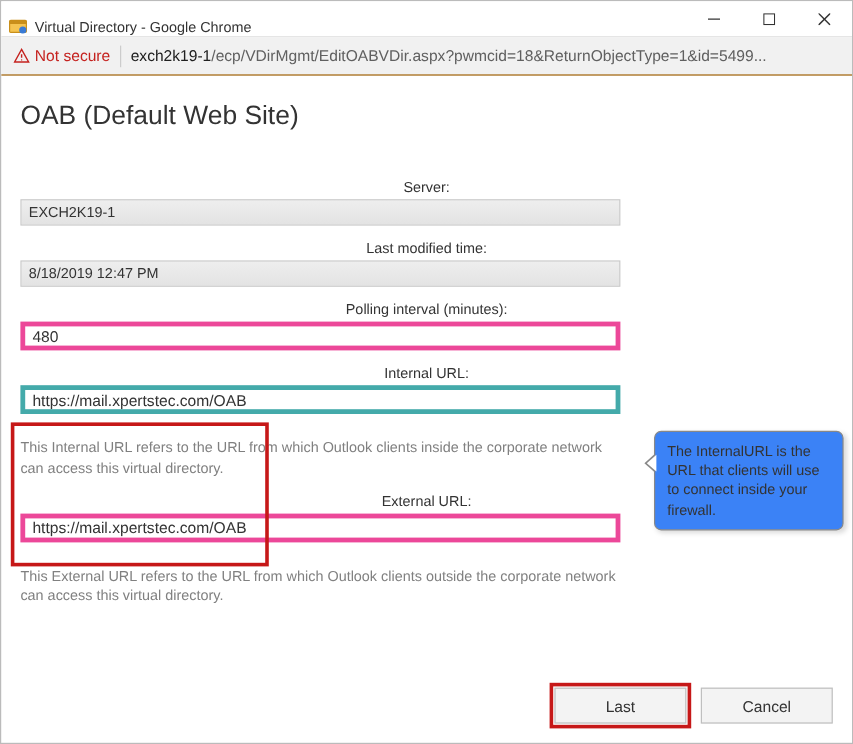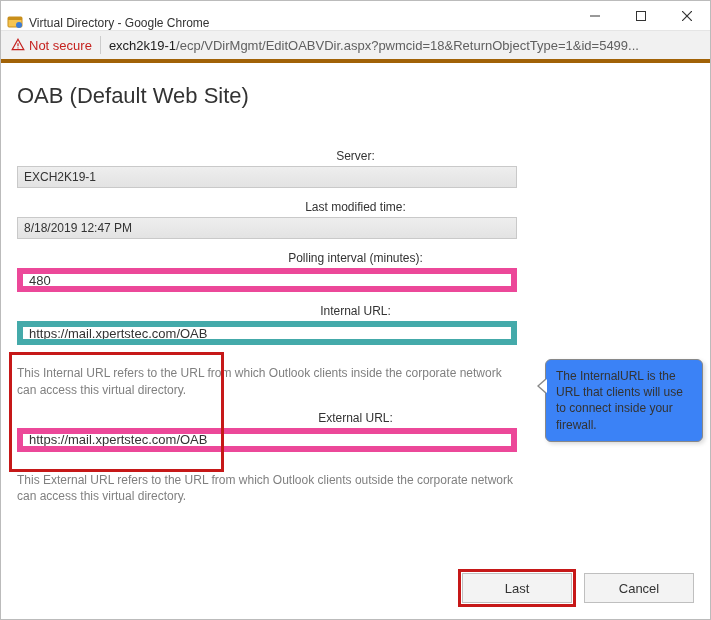--- a/index.html
+++ b/index.html
@@ -45,21 +45,21 @@
     font-size: 14px;
   }
   .win-btn svg { width:10px; height:10px; }
   
   .addressbar {
     height: 32px;
     background: #f1f1f1;
     display: flex;
     align-items: center;
     padding: 0 10px;
-    border-bottom: 4px solid #a16207;
+    border-bottom: 1px solid #a16207;
     font-size: 13px;
     gap: 8px;
     overflow:hidden;
     white-space:nowrap;
   }
   .not-secure {
     color: #c5221f;
     display:flex;
     align-items:center;
     gap:4px;
@@ -96,21 +96,21 @@
     background: linear-gradient(#eee,#e3e3e3);
     border:1px solid #c9c9c9;
     height: 22px;
     line-height:20px;
     padding: 0 6px;
     font-size: 12px;
     color:#333;
     width: 500px;
   }
   .field-input {
-    border:6px solid #ec4899;
+    border:4px solid #ec4899;
     height: 24px;
     padding: 0 6px;
     font-size: 13px;
     color:#333;
     width: 500px;
     outline:none;
   }
   .field-input.focused {
     border-color:#4aa;
   }

